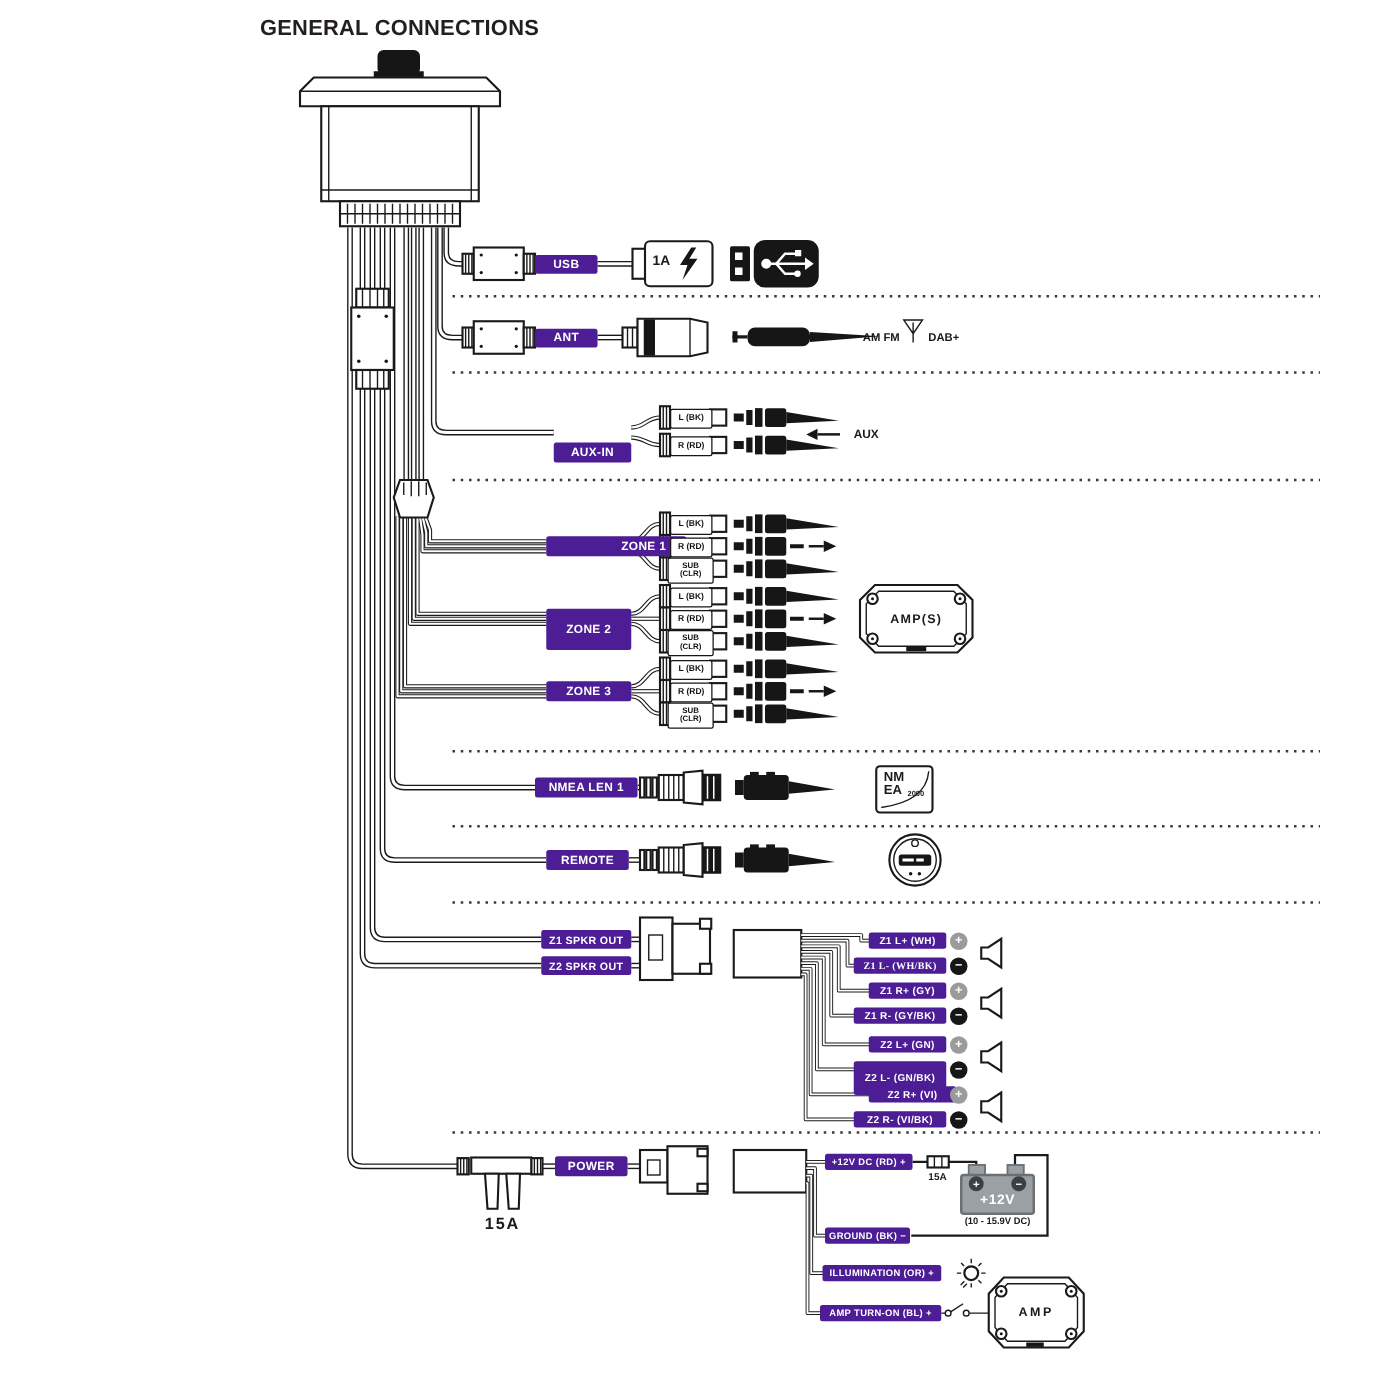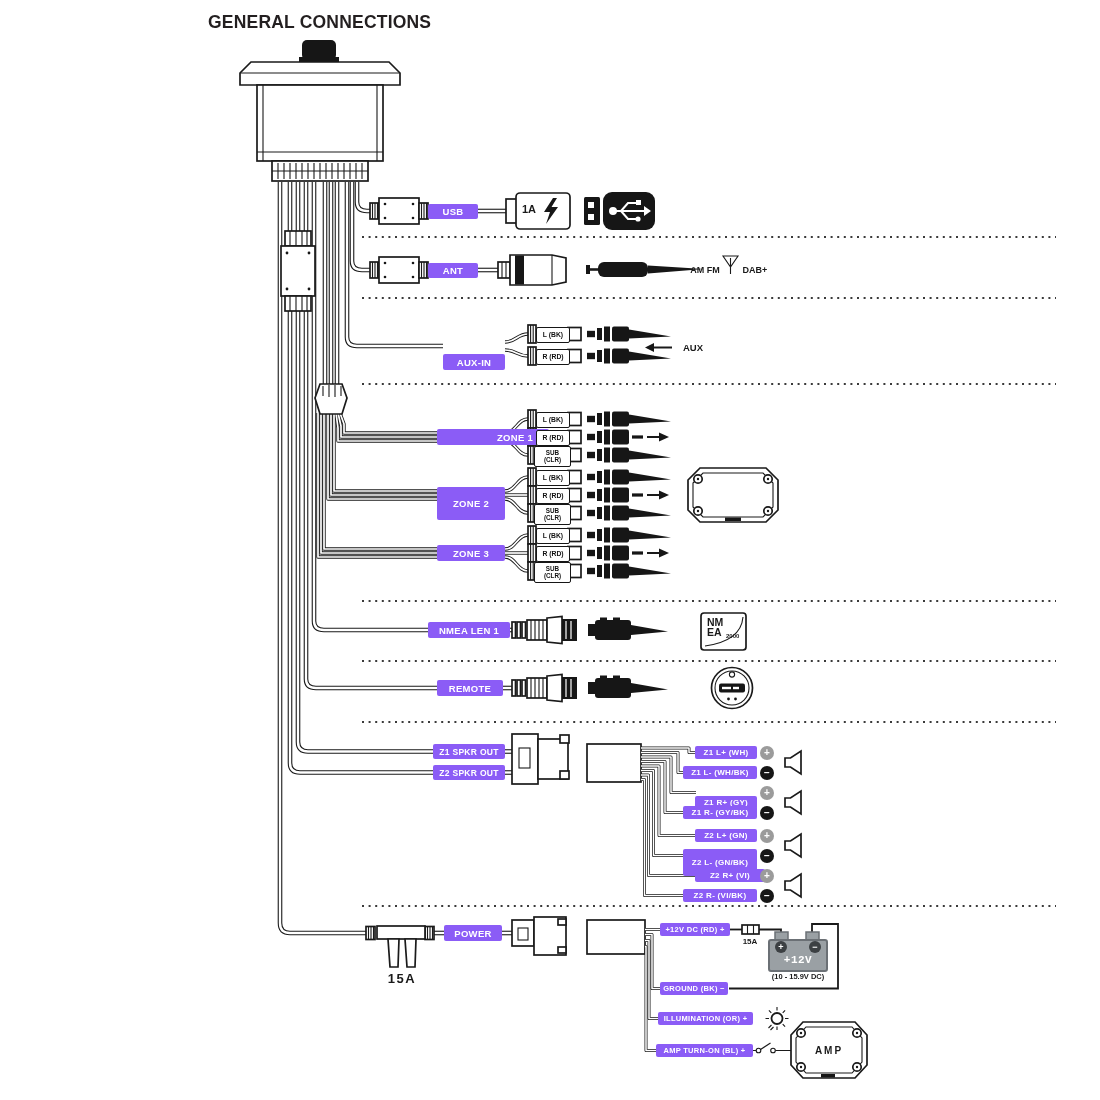--- a/index.html
+++ b/index.html
@@ -1,21 +1,21 @@
 <!DOCTYPE html>
 <html><head>
 <meta charset="utf-8">
 <style>
   html,body{margin:0;padding:0;background:#fff;}
   #canvas{position:relative;width:1100px;height:1100px;background:#fff;overflow:hidden;
           font-family:"Liberation Sans",sans-serif;color:#1a1a1a;}
   #art{position:absolute;left:0;top:0;}
   .t{position:absolute;font-weight:bold;}
   .title{font-size:17.5px;letter-spacing:.2px;color:#231f20;}
-  .pill{position:absolute;background:#8b5cf6;color:#fff;font-weight:bold;display:flex;
+  .pill{position:absolute;background:#4c1d95;color:#fff;font-weight:bold;display:flex;
         align-items:center;justify-content:center;border-radius:2px;white-space:nowrap;letter-spacing:.3px;}
   .s10{font-size:9.5px;} .s9{font-size:8.5px;} .s8{font-size:8px;} .s7{font-size:7.5px;}
   .jack{position:absolute;background:#fff;border:1.6px solid #161616;border-radius:2px;color:#111;
         font-weight:bold;display:flex;align-items:center;justify-content:center;text-align:center;
         font-size:6.8px;line-height:1.05;white-space:pre-line;}
   .circ{position:absolute;width:14px;height:14px;border-radius:50%;color:#fff;font-weight:bold;
         display:flex;align-items:center;justify-content:center;font-size:10px;line-height:1;}
   .pos{background:#9b9b9b;} .neg{background:#161616;}
   .ctr{display:flex;align-items:center;justify-content:center;text-align:center;}
   .batv{color:#fff;font-size:11px;letter-spacing:.5px;}
@@ -525,54 +525,55 @@
 <div class="jack" style="left:536px;top:488px;width:32px;height:14px;">R (RD)</div>
 <div class="jack" style="left:534px;top:504px;width:35px;height:19px;font-size:6.3px;">SUB
 (CLR)</div>
 
 <div class="pill s10" style="left:437px;top:545px;width:68px;height:16px;">ZONE 3</div>
 <div class="jack" style="left:536px;top:528px;width:32px;height:14px;">L (BK)</div>
 <div class="jack" style="left:536px;top:546px;width:32px;height:14px;">R (RD)</div>
 <div class="jack" style="left:534px;top:562px;width:35px;height:19px;font-size:6.3px;">SUB
 (CLR)</div>
 
+<div class="t ctr" style="left:688px;top:468px;width:90px;height:54px;font-size:10px;letter-spacing:1px;">AMP(S)</div>
 
 <div class="pill s10" style="left:428px;top:622px;width:82px;height:16px;">NMEA LEN 1</div>
 <div class="t logo-t" style="left:707px;top:617px;">NM</div>
 <div class="t logo-t" style="left:707px;top:627px;">EA</div>
 <div class="t logo-y" style="left:726px;top:633px;">2000</div>
 
 <div class="pill s10" style="left:437px;top:680px;width:66px;height:16px;">REMOTE</div>
 
 <div class="pill s9" style="left:433px;top:744px;width:72px;height:15px;">Z1 SPKR OUT</div>
 <div class="pill s9" style="left:433px;top:765px;width:72px;height:15px;">Z2 SPKR OUT</div>
 
 <div class="pill s8" style="left:695px;top:746px;width:62px;height:13px;">Z1 L+ (WH)</div>
 <div class="circ pos" style="left:760px;top:745.5px;" ind="speakers.wires.0.polarity">+</div>
-<div class="pill s8" style="left:683px;top:766px;width:74px;height:13px;">Z1 L- (WH/BK)</div>
+<div class="pill s8" style="left:683px;top:766px;width:74px;height:13px;font-family:Liberation Serif, serif;">Z1 L- (WH/BK)</div>
 <div class="circ neg" style="left:760px;top:765.5px;">−</div>
-<div class="pill s8" style="left:695px;top:786px;width:62px;height:13px;margin-top:10px;">Z1 R+ (GY)</div>
+<div class="pill s8" style="left:695px;top:786px;width:62px;height:13px;">Z1 R+ (GY)</div>
 <div class="circ pos" style="left:760px;top:785.5px;">+</div>
 <div class="pill s8" style="left:683px;top:806px;width:74px;height:13px;">Z1 R- (GY/BK)</div>
 <div class="circ neg" style="left:760px;top:805.5px;">−</div>
 <div class="pill s8" style="left:695px;top:829px;width:62px;height:13px;">Z2 L+ (GN)</div>
 <div class="circ pos" style="left:760px;top:828.5px;">+</div>
 <div class="pill s8" style="left:683px;top:849px;width:74px;height:27px;">Z2 L- (GN/BK)</div>
 <div class="circ neg" style="left:760px;top:848.5px;">−</div>
 <div class="pill s8" style="left:695px;top:869px;width:70px;height:13px;">Z2 R+ (VI)</div>
 <div class="circ pos" style="left:760px;top:868.5px;">+</div>
 <div class="pill s8" style="left:683px;top:889px;width:74px;height:13px;">Z2 R- (VI/BK)</div>
 <div class="circ neg" style="left:760px;top:888.5px;">−</div>
 
 <div class="pill s10" style="left:444px;top:925px;width:58px;height:16px;">POWER</div>
 <div class="t ctr" style="left:380px;top:970px;width:44px;height:16px;font-size:13px;letter-spacing:1.5px;">15A</div>
 <div class="pill s7" style="left:660px;top:923px;width:70px;height:13px;">+12V DC (RD) +</div>
 <div class="t ctr" style="left:737px;top:936px;width:26px;height:10px;font-size:8px;">15A</div>
 <div class="circ neg" style="left:775px;top:941px;width:12px;height:12px;font-size:9px;background:#3c4043;">+</div>
 <div class="circ neg" style="left:809px;top:941px;width:12px;height:12px;font-size:9px;background:#3c4043;">−</div>
-<div class="t ctr batv" style="left:770px;top:951px;width:56px;height:18px;font-family:Liberation Mono, monospace;">+12V</div>
+<div class="t ctr batv" style="left:770px;top:951px;width:56px;height:18px;">+12V</div>
 <div class="t ctr rng" style="left:754px;top:971.5px;width:88px;height:10px;">(10 - 15.9V DC)</div>
 <div class="pill s7" style="left:660px;top:982px;width:68px;height:13px;">GROUND (BK) −</div>
 <div class="pill s7" style="left:658px;top:1012px;width:95px;height:13px;">ILLUMINATION (OR) +</div>
 <div class="pill s7" style="left:656px;top:1044px;width:97px;height:13px;">AMP TURN-ON (BL) +</div>
 <div class="t ctr" style="left:791px;top:1022px;width:76px;height:56px;font-size:10px;letter-spacing:2px;">AMP</div>
 
 </div>
 
 </body></html>

